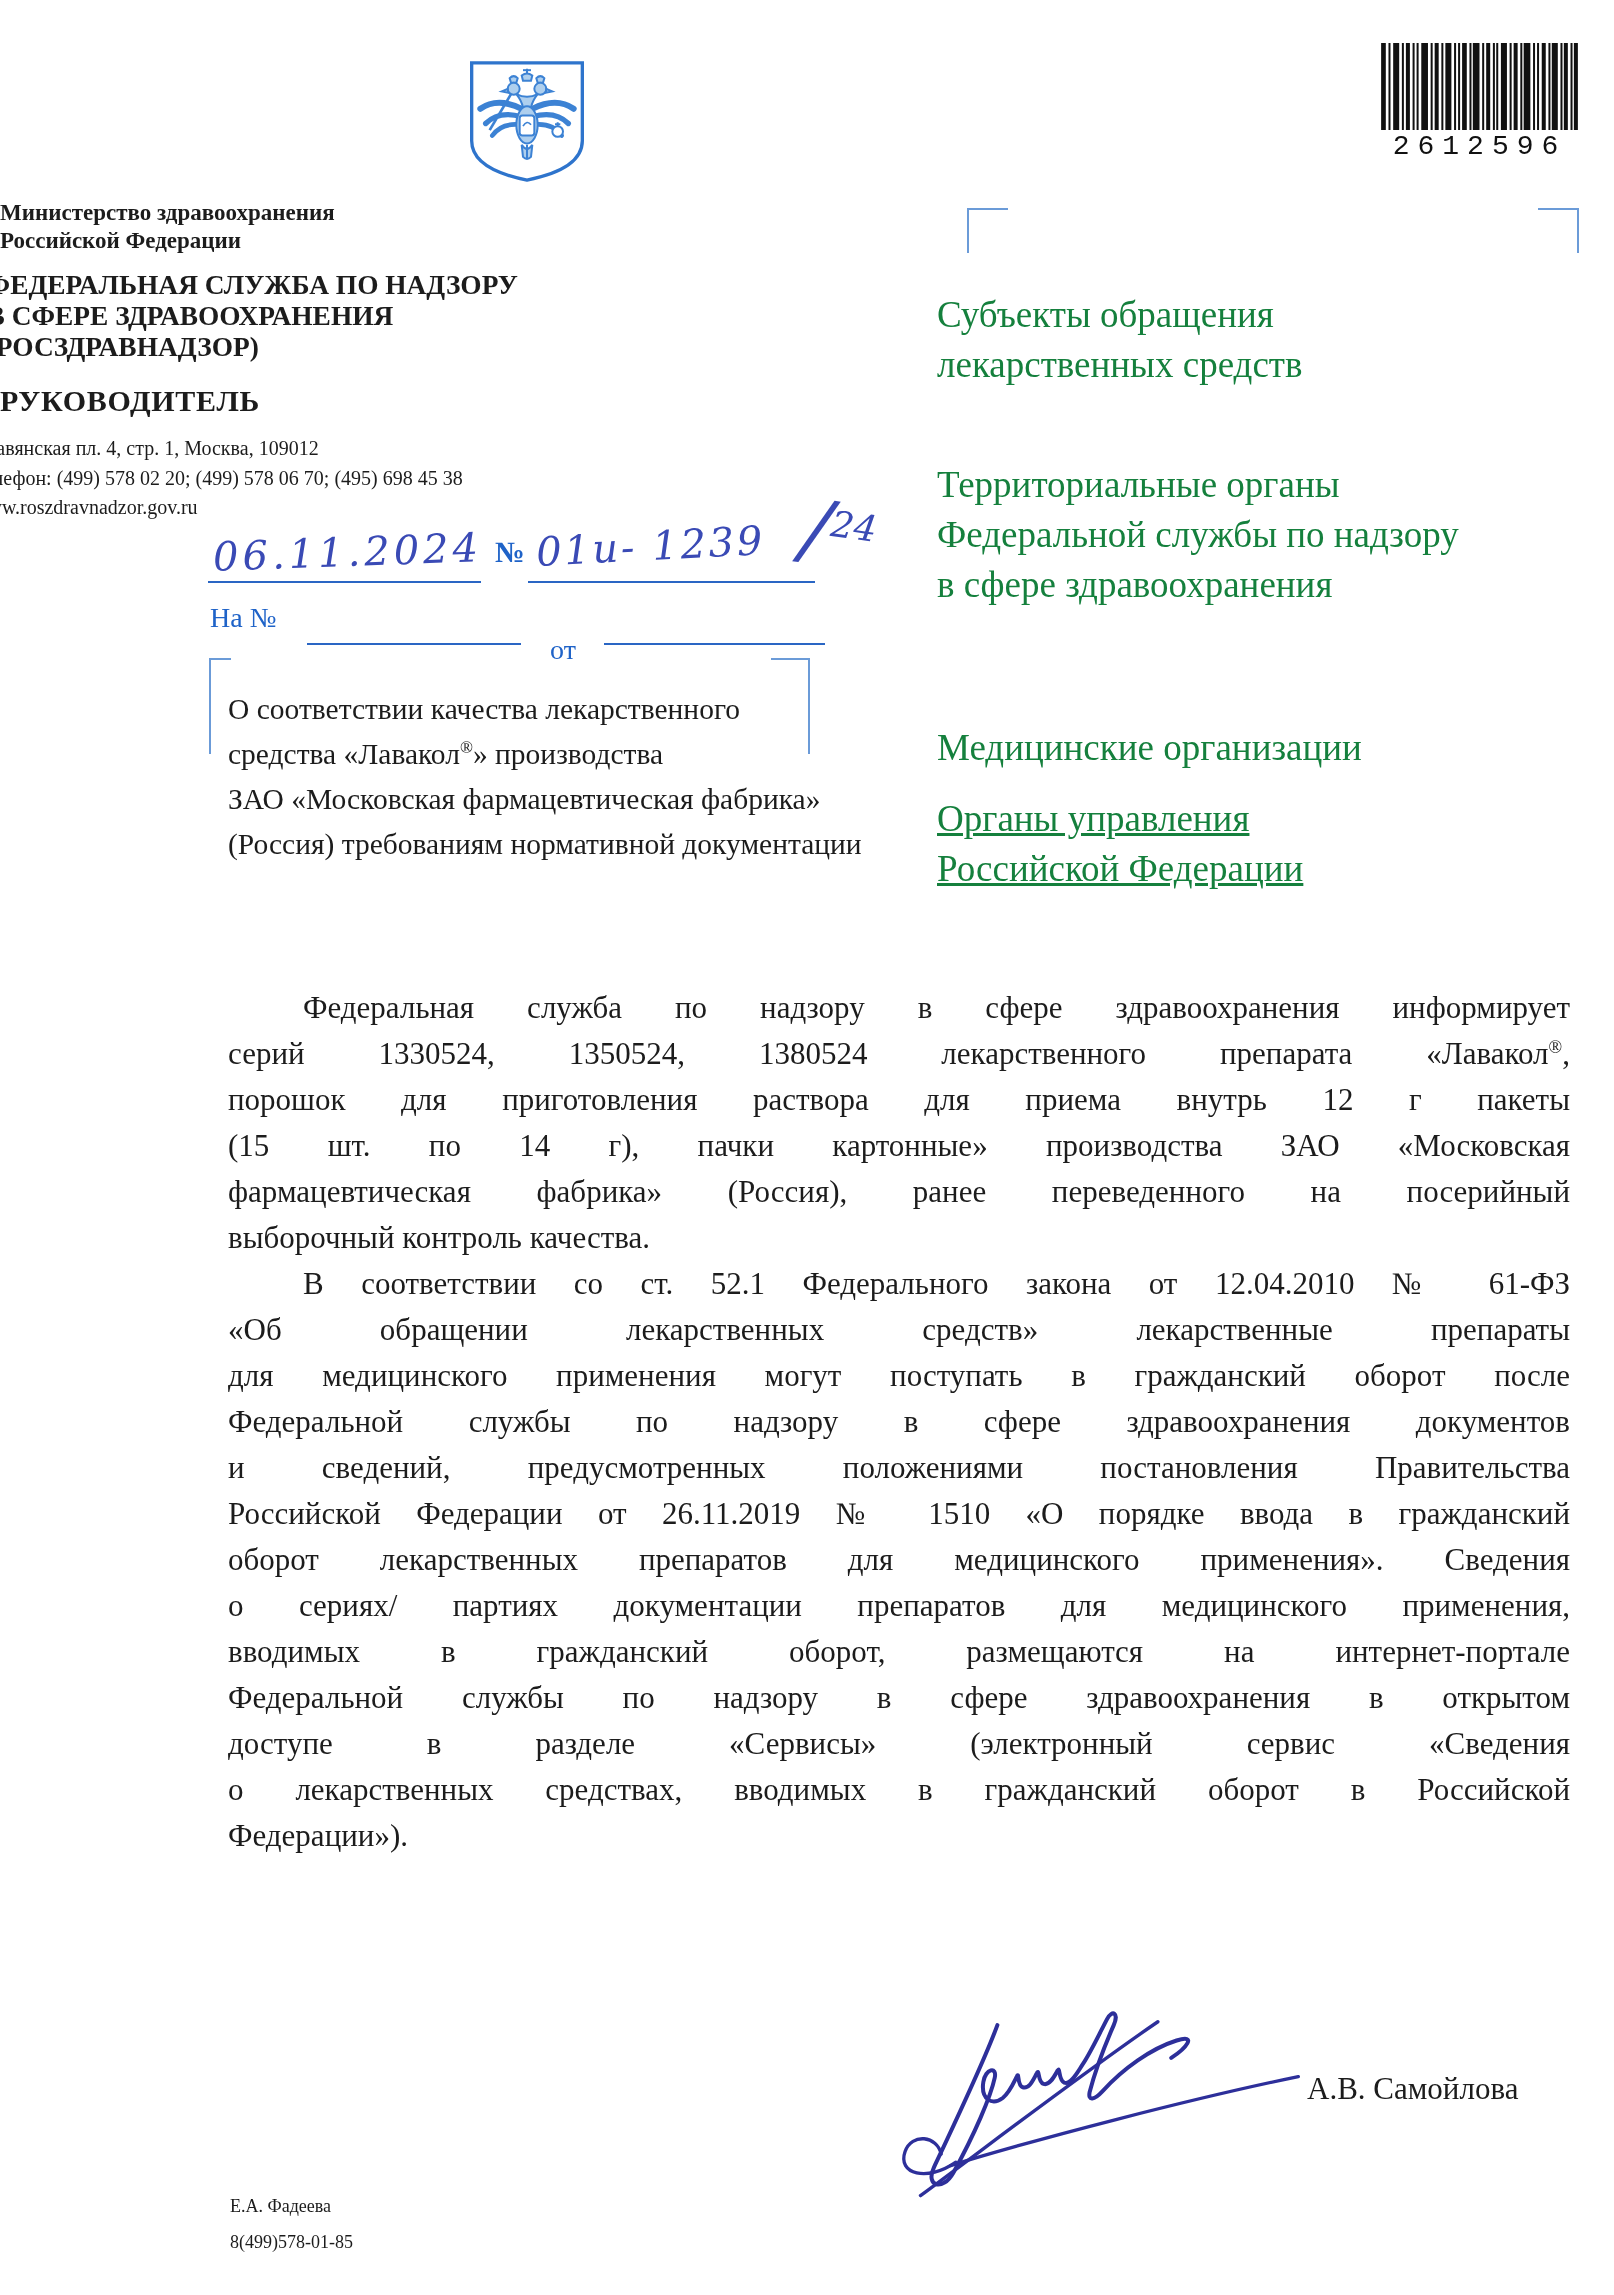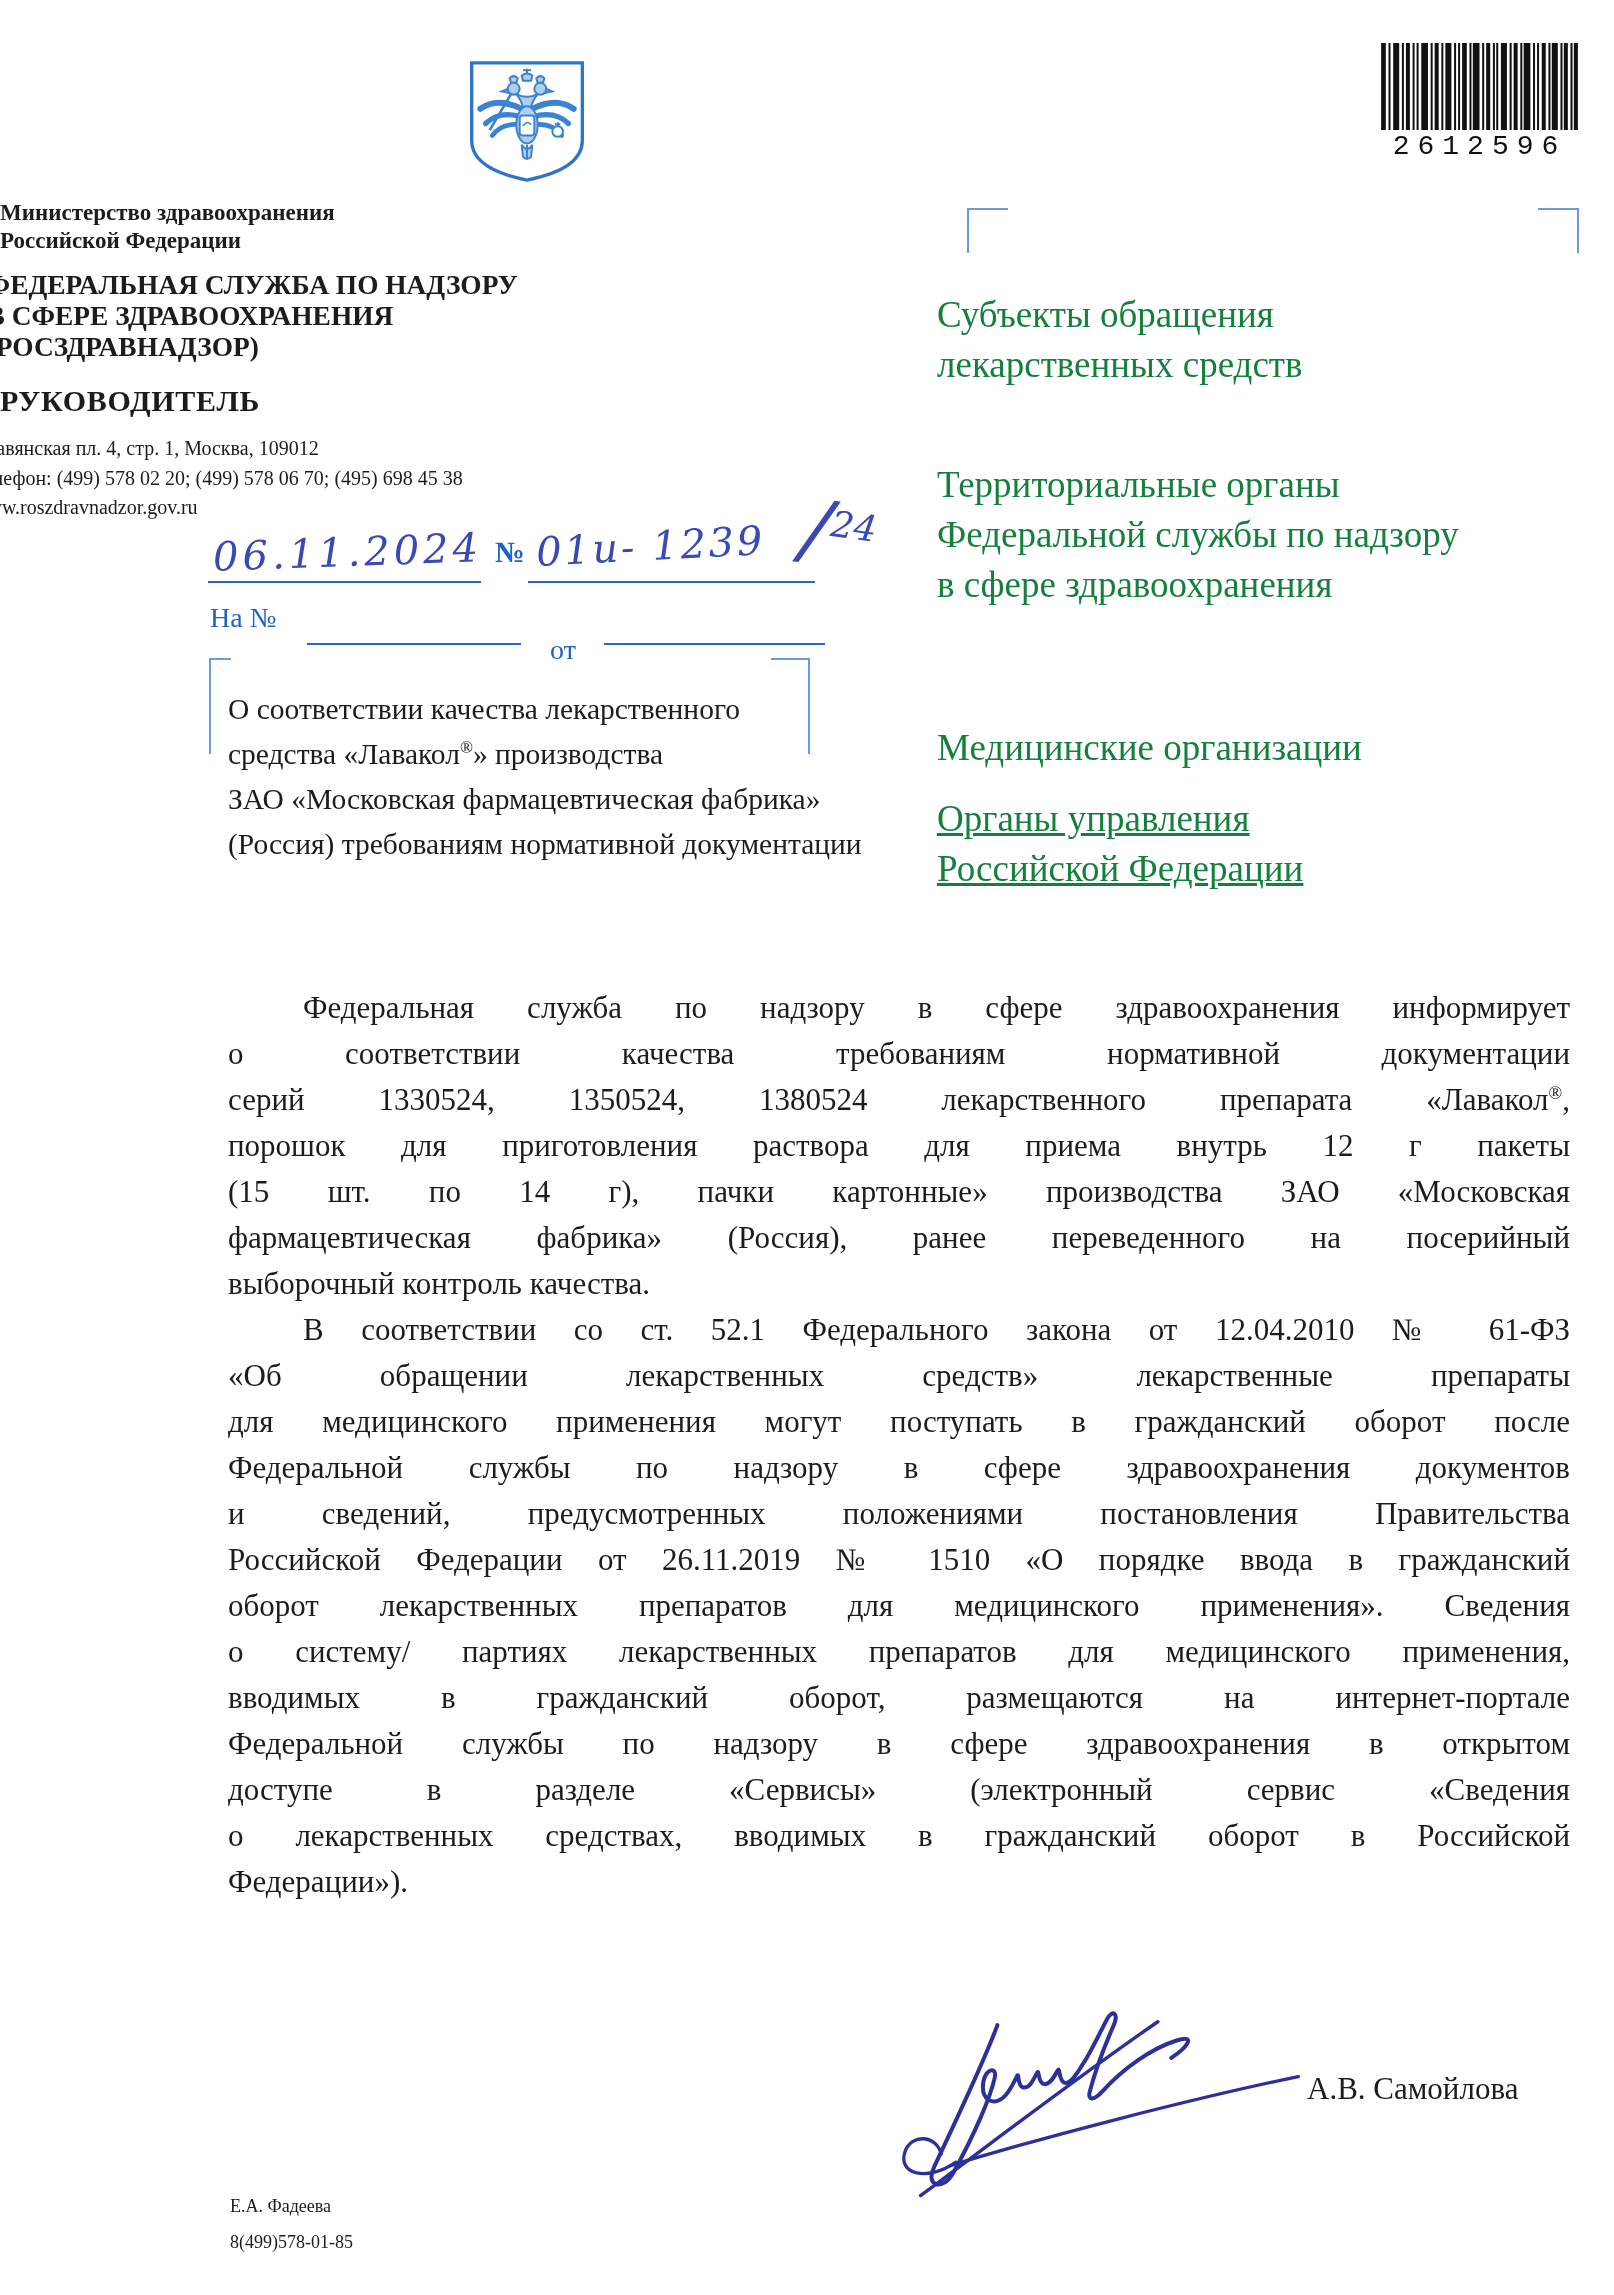--- a/index.html
+++ b/index.html
@@ -195,34 +195,33 @@
 
   <div class="subject">
     <div>О соответствии качества лекарственного</div>
     <div><span>средства «Лавакол</span><sup>®</sup><span>» производства</span></div>
     <div>ЗАО «Московская фармацевтическая фабрика»</div>
     <div>(Россия) требованиям нормативной документации</div>
   </div>
 
   <div class="bodytext">
     <div class="bl ind">Федеральная служба по надзору в сфере здравоохранения информирует</div>
-    <div class="bl">о соответствии качества требованиям нормативной документации</div>
     <div class="bl"><span>серий 1330524, 1350524, 1380524 лекарственного препарата «Лавакол</span><sup>®</sup><span>,</span></div>
     <div class="bl">порошок для приготовления раствора для приема внутрь 12 г пакеты</div>
     <div class="bl">(15 шт. по 14 г), пачки картонные» производства ЗАО «Московская</div>
     <div class="bl">фармацевтическая фабрика» (Россия), ранее переведенного на посерийный</div>
     <div class="bl end">выборочный контроль качества.</div>
     <div class="bl ind">В соответствии со ст. 52.1 Федерального закона от 12.04.2010 № 61-ФЗ</div>
     <div class="bl">«Об обращении лекарственных средств» лекарственные препараты</div>
     <div class="bl">для медицинского применения могут поступать в гражданский оборот после</div>
     <div class="bl">Федеральной службы по надзору в сфере здравоохранения документов</div>
     <div class="bl">и сведений, предусмотренных положениями постановления Правительства</div>
     <div class="bl">Российской Федерации от 26.11.2019 № 1510 «О порядке ввода в гражданский</div>
     <div class="bl">оборот лекарственных препаратов для медицинского применения». Сведения</div>
-    <div class="bl">о систему/ партиях лекарственных препаратов для медицинского применения,</div>
+    <div class="bl">о сериях/ партиях документации препаратов для медицинского применения,</div>
     <div class="bl">вводимых в гражданский оборот, размещаются на интернет-портале</div>
     <div class="bl">Федеральной службы по надзору в сфере здравоохранения в открытом</div>
     <div class="bl">доступе в разделе «Сервисы» (электронный сервис «Сведения</div>
     <div class="bl">о лекарственных средствах, вводимых в гражданский оборот в Российской</div>
     <div class="bl end">Федерации»).</div>
   </div>
 
   <svg class="sig-svg" width="442" height="214" viewBox="0 0 660 320" xmlns="http://www.w3.org/2000/svg">
     <g stroke="#2d2f9a" fill="none" stroke-linecap="round">
       <path stroke-width="6" d="M190 45 C170 100 120 205 95 258 C82 286 108 294 124 266 C156 208 180 152 186 124 C190 106 172 110 169 130 C165 156 182 166 198 154 C208 146 214 132 219 122 C223 113 219 135 228 138 C238 141 244 126 249 117 C253 109 250 130 259 133 C268 136 275 122 280 113 C284 106 281 127 290 131 C300 135 310 115 318 103 C330 85 344 55 354 36 C362 21 372 27 364 45 C350 77 334 122 328 145 C325 159 335 157 347 144 C378 110 420 80 458 68 C490 58 472 80 450 94"></path>

